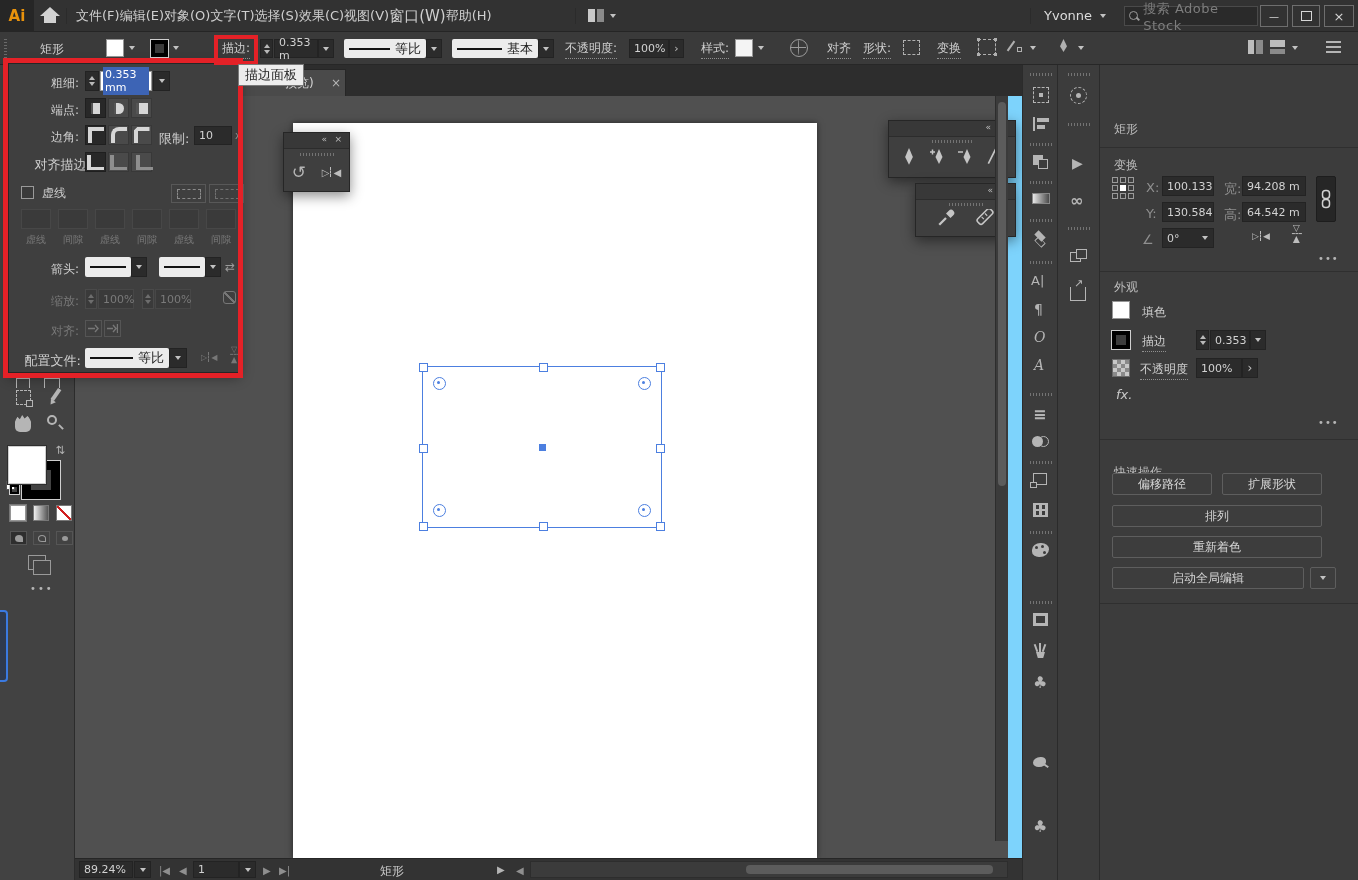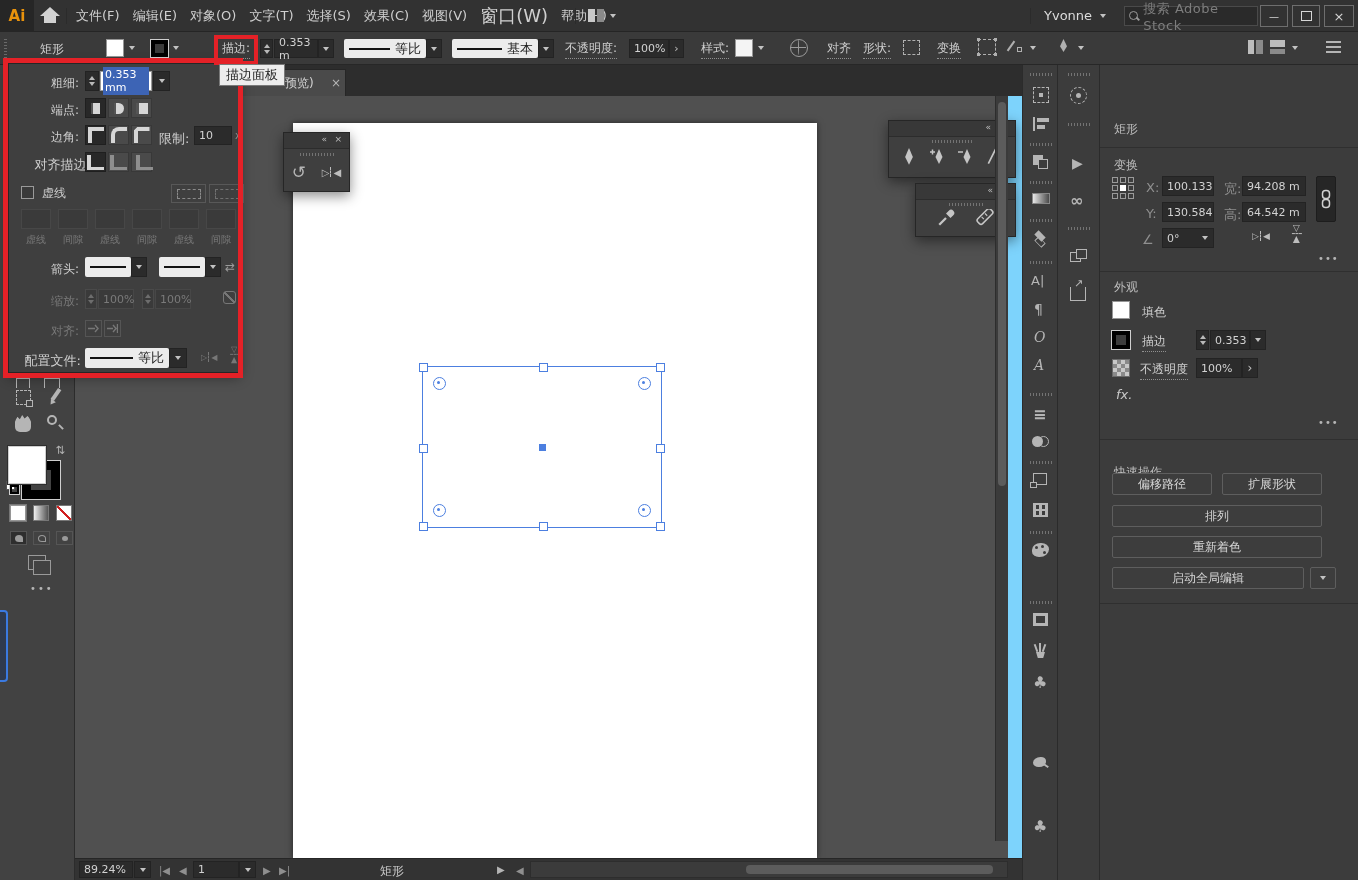--- a/index.html
+++ b/index.html
@@ -56,29 +56,29 @@
 
   <div class="a" style="left:0;top:0;width:1358px;height:32px;background:#323232;border-bottom:1px solid #252525;">
     <div class="a row" style="left:0;top:0;width:34px;height:32px;background:#262626;justify-content:center;">
       <span class="t" style="color:#e8920c;font-weight:bold;font-size:15px;">Ai</span>
     </div>
     <div class="a" style="left:40px;top:7px;width:20px;height:18px;">
       <div class="a" style="left:4px;top:8px;width:12px;height:8px;background:#d2d2d2;"></div>
       <div class="a" style="left:0;top:0;width:0;height:0;border-left:10px solid transparent;border-right:10px solid transparent;border-bottom:9px solid #d2d2d2;"></div>
     </div>
     <div class="a vdiv" style="left:66px;top:8px;height:16px;"></div>
-    <div class="a row" style="left:76px;top:0;height:32px;gap:13px;">
+    <div class="a row" style="left:76px;top:0;height:32px;">
       <span class="t" style="font-size:13px;">文件(F)</span>
       <span class="t" style="font-size:13px;">编辑(E)</span>
       <span class="t" style="font-size:13px;">对象(O)</span>
       <span class="t" style="font-size:13px;">文字(T)</span>
       <span class="t" style="font-size:13px;">选择(S)</span>
       <span class="t" style="font-size:13px;">效果(C)</span>
       <span class="t" style="font-size:13px;">视图(V)</span>
-      <span class="t" style="font-size:18px;">窗口(W)</span>
+      <span class="t" style="font-size:15px;">窗口(W)</span>
       <span class="t" style="font-size:13px;">帮助(H)</span>
     </div>
     <div class="a vdiv" style="left:575px;top:8px;height:16px;"></div>
     <div class="a row" style="left:588px;top:9px;gap:6px;">
       <span style="display:inline-block;width:16px;height:13px;background:linear-gradient(90deg,#c9c9c9 0 7px,transparent 7px 9px,#8a8a8a 9px);"></span>
       <span class="chv"></span>
     </div>
     <div class="a vdiv" style="left:1030px;top:8px;height:16px;"></div>
     <div class="a row" style="left:1044px;top:8px;gap:8px;">
       <span class="t" style="font-size:13px;color:#dcdcdc;">Yvonne</span>
@@ -670,20 +670,20 @@
         <span class="bar" style="border-color:#777;"></span>
         <span>◀</span>
     </span>
     <span class="a flip" style="left:218px;top:286px;color:#777;transform:rotate(90deg);">
       <span>▷</span>
         <span class="bar" style="border-color:#777;"></span>
         <span>◀</span>
     </span>
   </div>
 
-  <div class="a" style="left:219px;top:64px;height:22px;padding:0 6px;background:#ededed;border:1px solid #7a7a7a;display:flex;align-items:center;z-index:75;">
+  <div class="a" style="left:238px;top:64px;height:22px;padding:0 6px;background:#ededed;border:1px solid #7a7a7a;display:flex;align-items:center;z-index:75;">
     <span class="t11" style="color:#1f1f1f;">描边面板</span>
   </div>
 
   <div class="red" style="left:214px;top:35px;width:44px;height:30px;"></div>
   <div class="red" style="left:3px;top:58px;width:240px;height:320px;border-width:5px;"></div>
 
 </div>
 
 </body></html>

